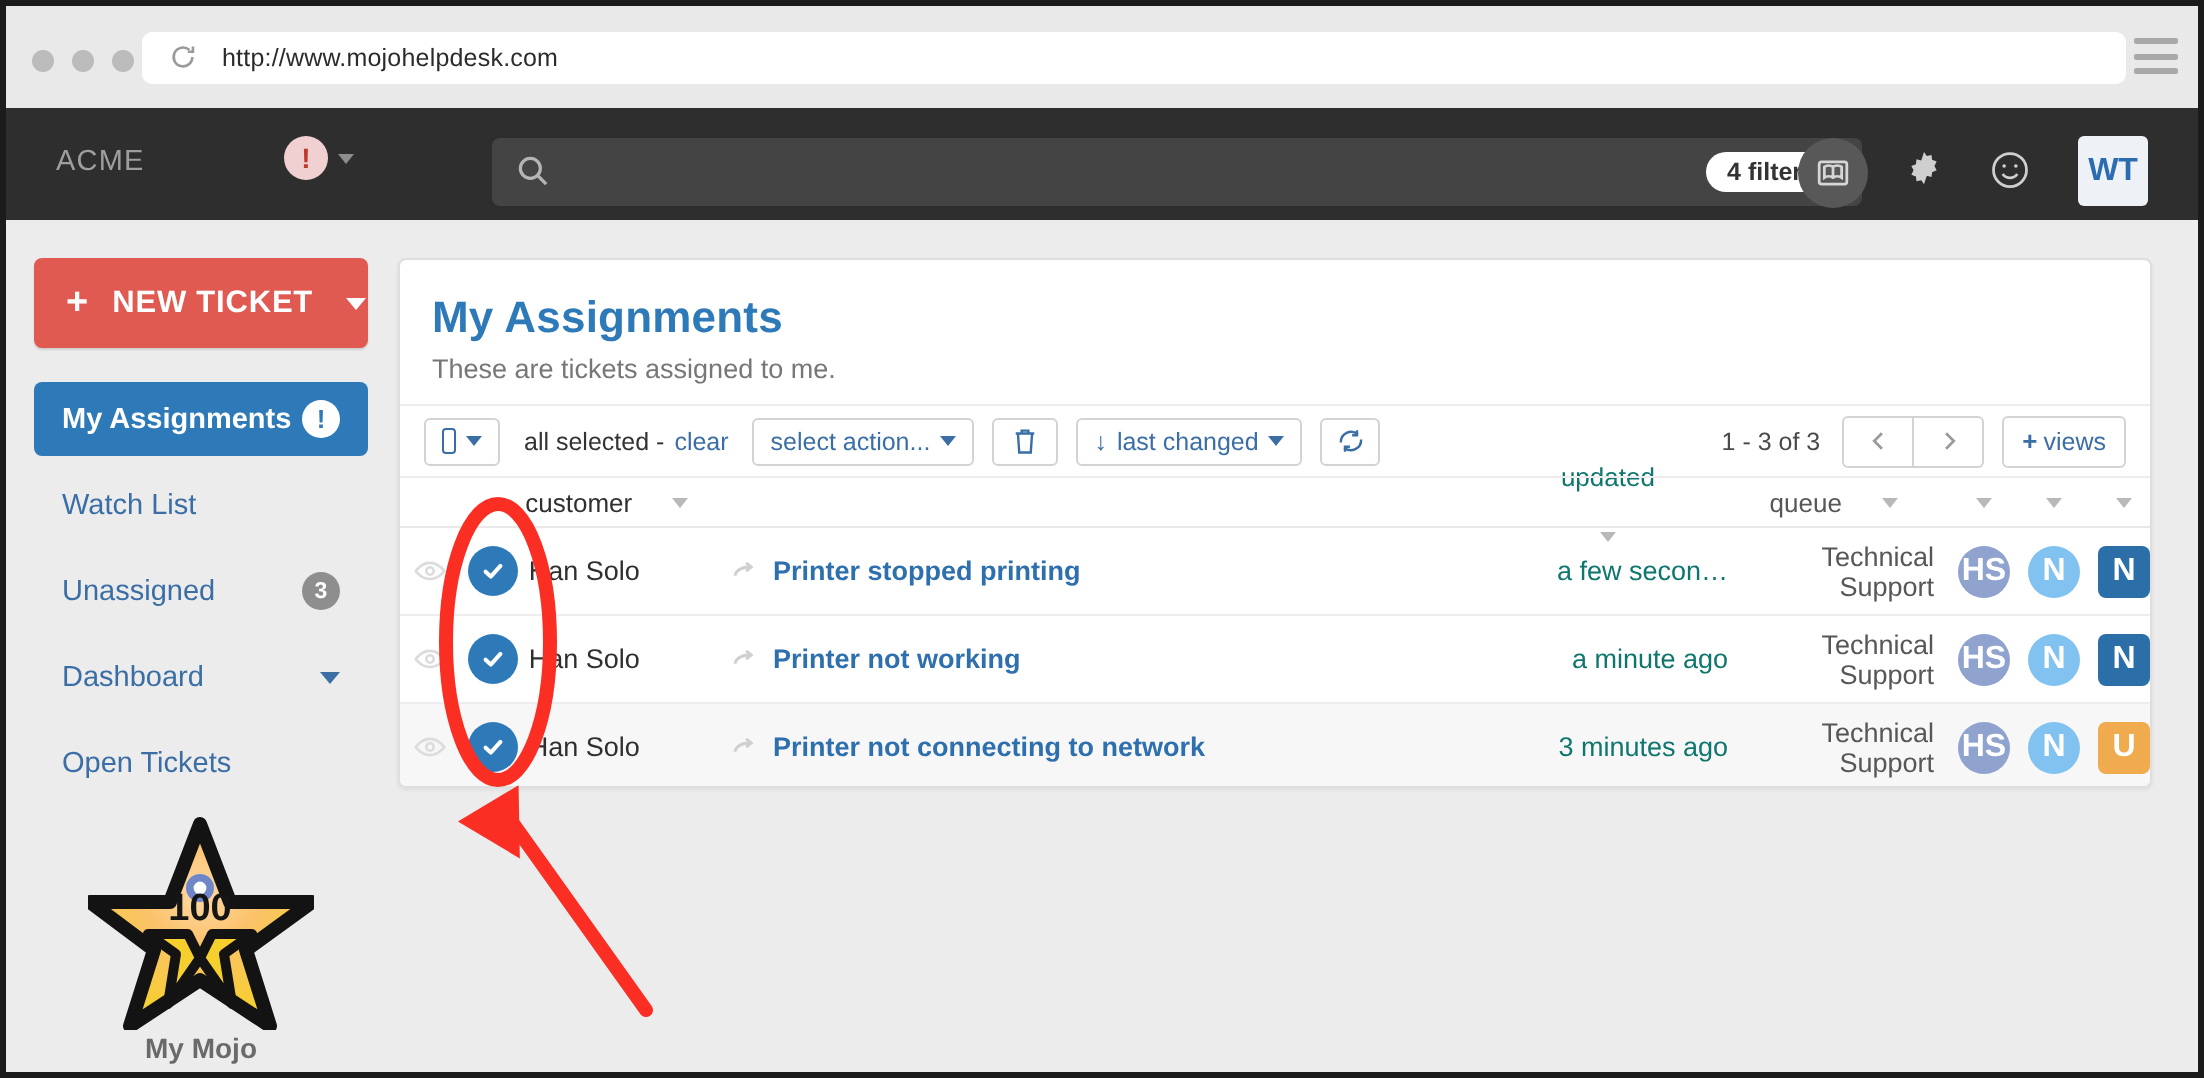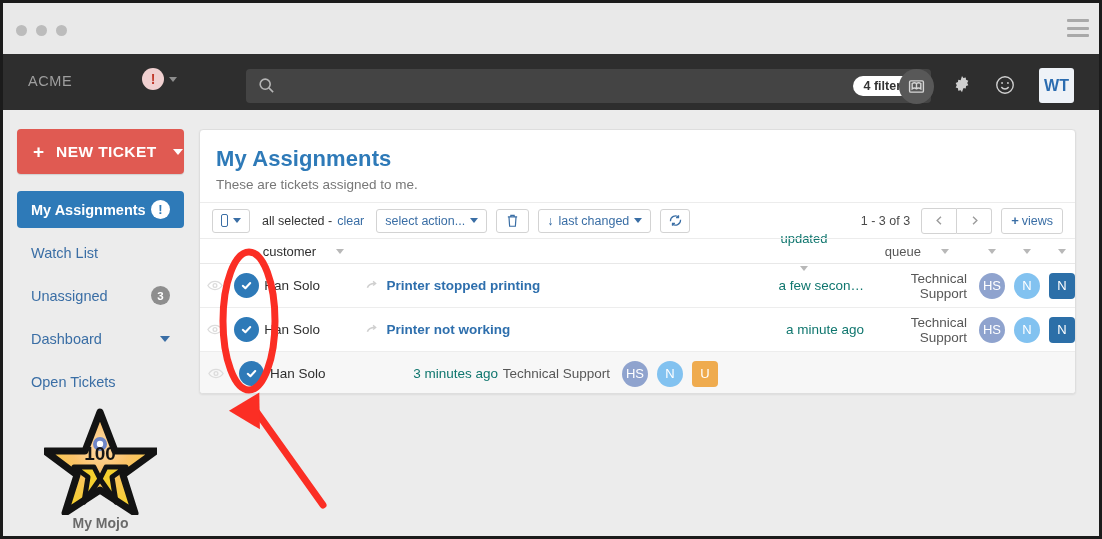--- a/index.html
+++ b/index.html
@@ -81,37 +81,46 @@
   .c-eye{width:32px;display:flex;justify-content:center;color:#dcdcdc;}
   .c-chk{width:38px;display:flex;justify-content:center;}
   .chk-on{width:25px;height:25px;border-radius:50%;background:#2e7ab8;display:flex;align-items:center;justify-content:center;}
   .c-cust{width:110px;color:#2f2f2f;}
   .c-subj{flex:0 0 390px;display:flex;align-items:center;gap:8px;}
   .fwd-icon{color:#cfcfcf;width:13px;height:13px;}
   .subj-link{color:#2e6fad;font-weight:bold;font-size:13.5px;}
   .c-upd{width:118px;text-align:right;color:#0f766e;flex-direction:column;}
   .c-queue{width:112px;text-align:right;color:#575757;padding-right:2px;}
   .c-badges{display:flex;align-items:center;gap:9px;padding-left:10px;}
-  .bd{width:26px;height:26px;display:flex;align-items:center;justify-content:center;font-size:13px;font-weight:normal;color:#fff;}
+  .bd{width:26px;height:26px;display:flex;align-items:center;justify-content:center;font-size:16px;font-weight:bold;color:#fff;}
   .bd.circle{border-radius:50%;}
   .bd.square{border-radius:4px;}
 
   
   .anno{position:absolute;left:0;top:0;width:1102px;height:539px;pointer-events:none;}
 </style>
 </head>
 <body>
 
 <div id="app">
 
   <div class="browser-bar">
     <div class="dots">
       <span class="dot"></span>
       <span class="dot"></span>
       <span class="dot"></span>
+    </div>
+    <div class="urlbar">
+      <span class="reload-icon">
+        <svg viewBox="0 0 16 16" width="15" height="15" fill="none" stroke="currentColor" stroke-width="1.4">
+          <path d="M13 8a5 5 0 1 1-1.6-3.7"></path>
+            <path d="M13.3 2.4V5.2H10.6"></path>
+        </svg>
+      </span>
+      <span class="url-text">http://www.mojohelpdesk.com</span>
     </div>
     <div class="hamburger">
         <i></i>
         <i></i>
         <i></i>
       </div>
   </div>
 
   <div class="appbar">
     <div class="brand">ACME</div>
@@ -362,20 +371,29 @@
           </svg>
       </span>
       <span class="c-chk">
         <span class="chk-on">
           <svg viewBox="0 0 14 14" width="13" height="13" fill="none" stroke="#fff" stroke-width="2.2" stroke-linecap="round" stroke-linejoin="round">
               <path d="M3 7.4 5.8 10 11 4.3"></path>
             </svg>
         </span>
       </span>
       <span class="c-cust">Han Solo</span>
+      <span class="c-subj">
+        <span class="fwd-icon">
+          <svg viewBox="0 0 14 14" width="13" height="13" fill="none" stroke="currentColor" stroke-width="1.6">
+              <path d="M1.5 9.5C2.5 6 5.5 4.8 9.5 4.8"></path>
+              <path d="M7.6 2.6 10.3 4.8 7.6 7"></path>
+            </svg>
+        </span>
+        <span class="subj-link">Printer not connecting to network</span>
+      </span>
       <span class="c-upd">3 minutes ago</span>
       <span class="c-queue">Technical Support</span>
       <span class="c-badges">
         <span class="bd circle" style="background:#8fa3ce">HS</span>
         <span class="bd circle" style="background:#82c2f0">N</span>
         <span class="bd square" style="background:#efab4e">U</span>
       </span>
     </div>
   </div>
 

